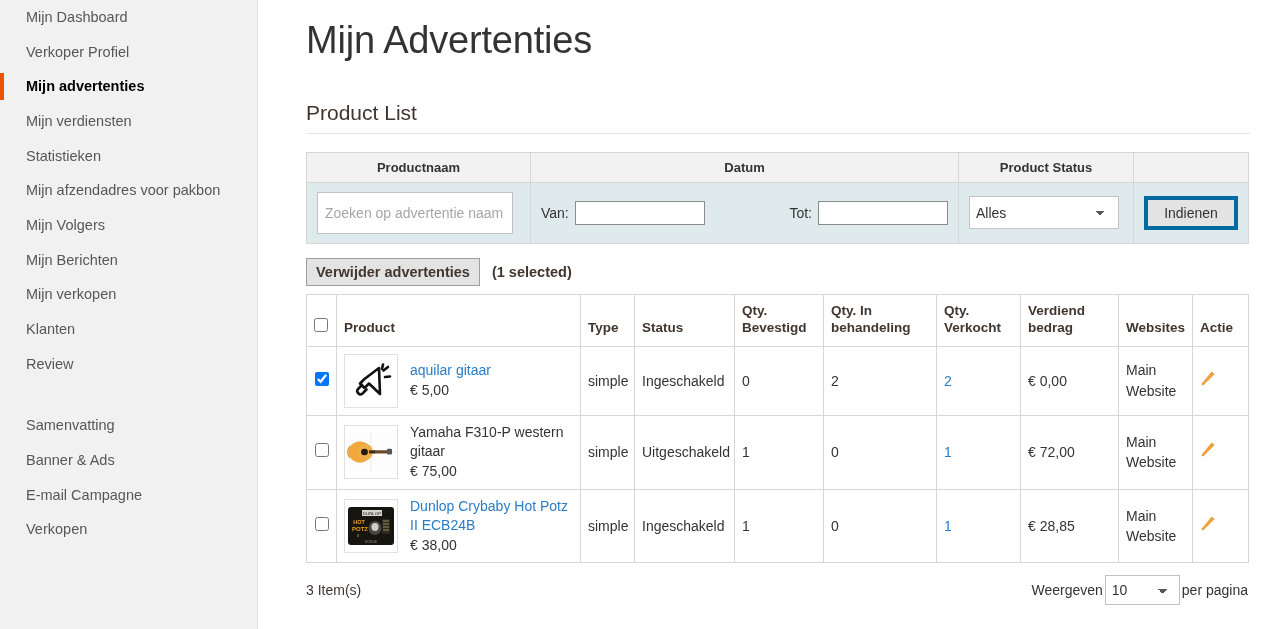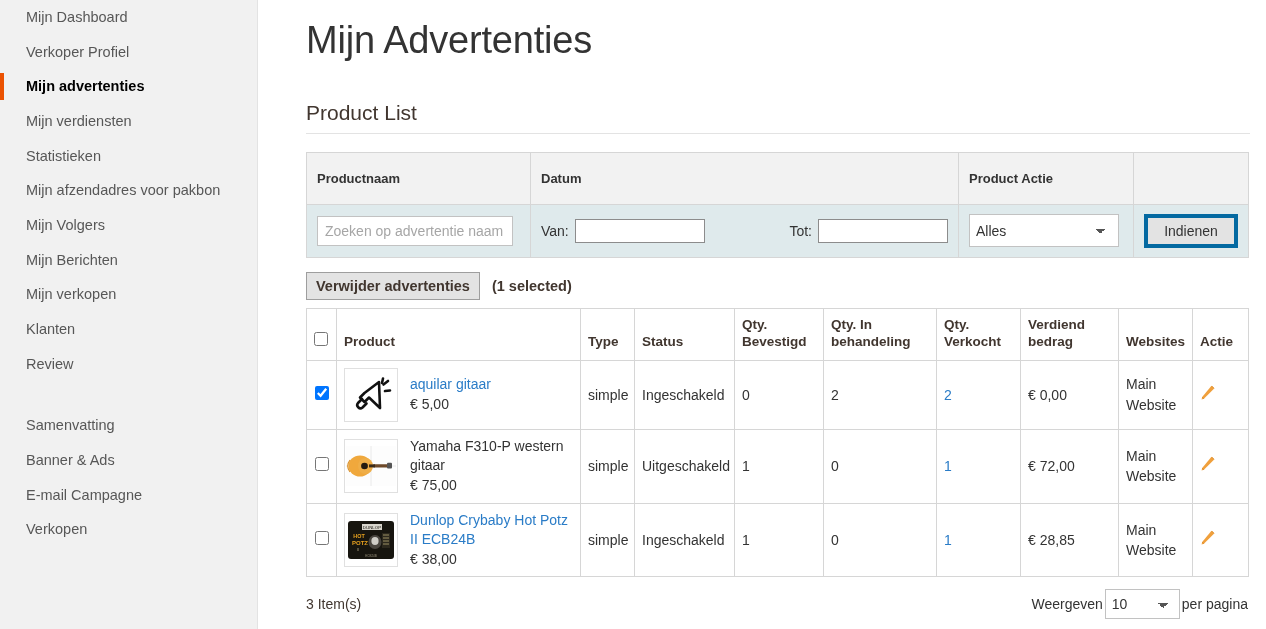--- a/index.html
+++ b/index.html
@@ -73,37 +73,37 @@
   
   .filter-wrap { margin-top: 18px; }
   table.filter-table {
     width: 942px;
     border-collapse: collapse;
     table-layout: fixed;
   }
   table.filter-table th {
     background: #f2f2f2;
     border: 1px solid #d6d6d6;
-    text-align: left;
+    text-align: center;
     font-size: 13px;
     font-weight: bold;
     color: #333333;
-    padding: 18px 10px;
+    padding: 7px 10px;
     margin-top: 28px;
   }
   table.filter-table td {
     background: #dfeaec;
     border: 1px solid #d6d6d6;
     padding: 9px 10px;
     vertical-align: middle;
     height: 48px;
   }
   .search-input {
     width: 196px;
-    height: 30px;
+    height: 42px;
     border: 1px solid #c2c2c2;
     background: #ffffff;
     padding: 2px 7px;
     font-size: 14px;
     color: #333;
     font-family: "Liberation Sans", sans-serif;
   }
   .search-input::placeholder { color: #a6a6a6; }
   .date-row { display: flex; align-items: center; gap: 6px; }
   .date-label { font-size: 14px; color: #333; white-space: nowrap; }
@@ -303,21 +303,21 @@
         <colgroup>
           <col style="width:224px">
             <col style="width:428px">
             <col style="width:175px">
             <col style="width:115px">
         </colgroup>
         <thead>
           <tr>
             <th>Productnaam</th>
             <th>Datum</th>
-            <th>Product Actie</th>
+            <th>Product Status</th>
             <th></th>
           </tr>
         </thead>
         <tbody>
           <tr>
             <td>
               <input class="search-input" type="text" placeholder="Zoeken op advertentie naam" style="">
             </td>
             <td>
               <div class="date-row">

